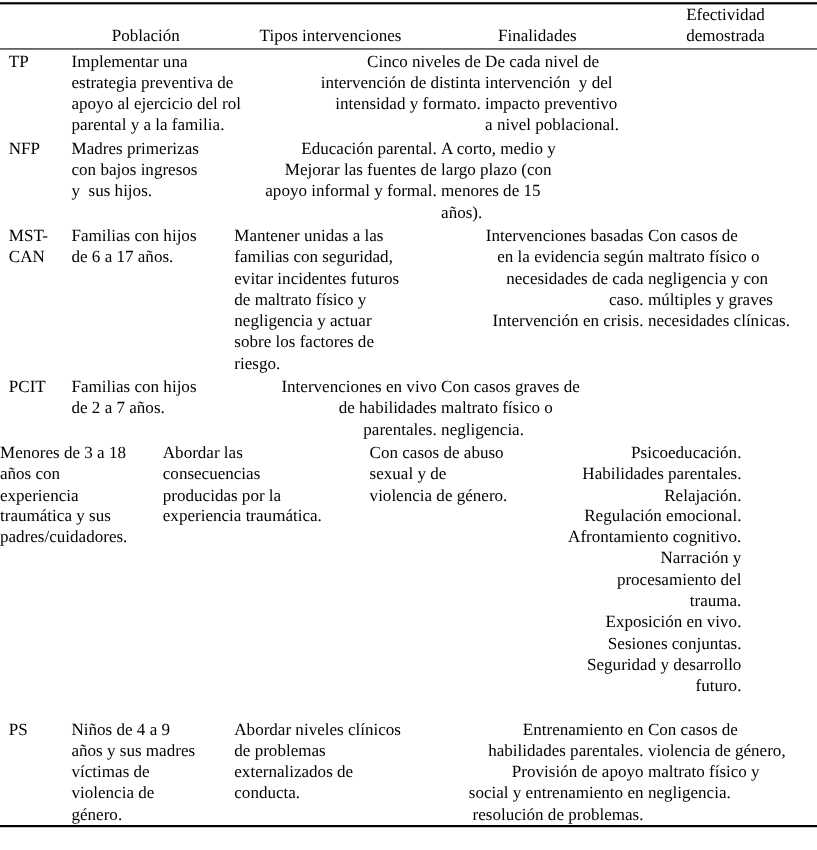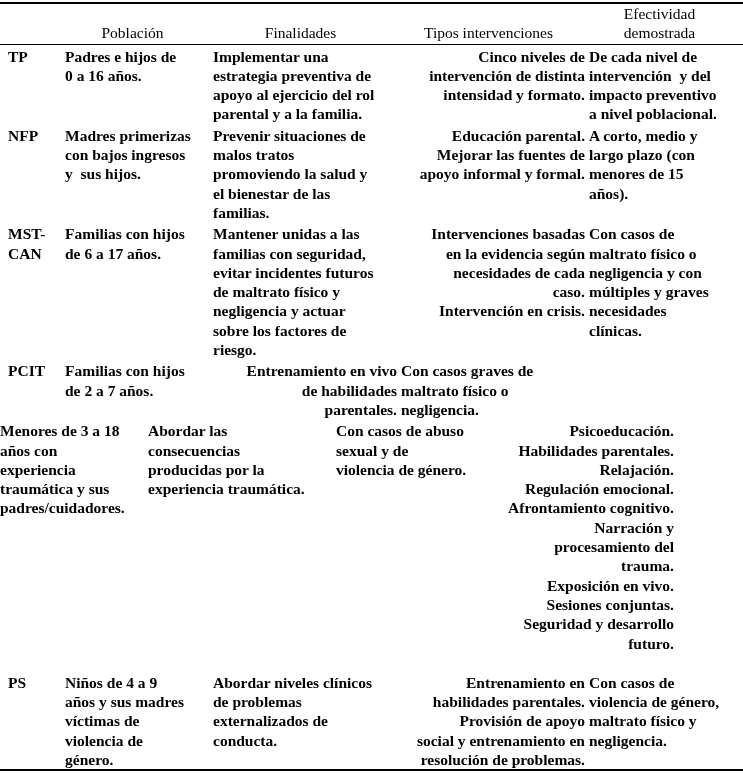--- a/index.html
+++ b/index.html
@@ -46,65 +46,58 @@
     align-items: flex-end;
     min-height: 35px;
     border-bottom: 1.5px solid #000;
     padding-bottom: 1px;
   }
   .header-row .cell {
     text-align: center;
     padding-left: 0;
     padding-right: 13px;
   }
-  .body-row .cell { padding-top: 2px; font-weight: bold; }
+  .body-row .cell { padding-top: 2px; }
   .gap-above { padding-top: 18px; }
 </style>
 </head>
 <body>
 
 <div class="sheet">
   <div class="tbl">
 
     <div class="row header-row">
       <div class="cell col0"></div>
       <div class="cell col1">Población</div>
+      <div class="cell col3">Tipos intervenciones</div>
       <div class="cell col2">Finalidades</div>
-      <div class="cell col3">Tipos intervenciones</div>
       <div class="cell col4">Efectividad
 demostrada</div>
     </div>
 
     <div class="row body-row">
       <div class="cell col0">TP</div>
-      <div class="cell col1">Padres e hijos de
-0 a 16 años.</div>
       <div class="cell col2">Implementar una
 estrategia preventiva de
 apoyo al ejercicio del rol
 parental y a la familia.</div>
       <div class="cell col3">Cinco niveles de
 intervención de distinta
 intensidad y formato.</div>
       <div class="cell col4">De cada nivel de
 intervención  y del
 impacto preventivo
 a nivel poblacional.</div>
     </div>
 
     <div class="row body-row">
       <div class="cell col0">NFP</div>
       <div class="cell col1">Madres primerizas
 con bajos ingresos
 y  sus hijos.</div>
-      <div class="cell col2">Prevenir situaciones de
-malos tratos
-promoviendo la salud y
-el bienestar de las
-familias.</div>
       <div class="cell col3">Educación parental.
 Mejorar las fuentes de
 apoyo informal y formal.</div>
       <div class="cell col4">A corto, medio y
 largo plazo (con
 menores de 15
 años).</div>
     </div>
 
     <div class="row body-row">
@@ -128,21 +121,21 @@
 maltrato físico o
 negligencia y con
 múltiples y graves
 necesidades clínicas.</div>
     </div>
 
     <div class="row body-row">
       <div class="cell col0">PCIT</div>
       <div class="cell col1">Familias con hijos
 de 2 a 7 años.</div>
-      <div class="cell col3">Entrenamiento en vivo
+      <div class="cell col3">Intervenciones en vivo
 de habilidades
 parentales.</div>
       <div class="cell col4">Con casos graves de
 maltrato físico o
 negligencia.</div>
     </div>
 
     <div class="row body-row">
       <div class="cell col1">Menores de 3 a 18
 años con

